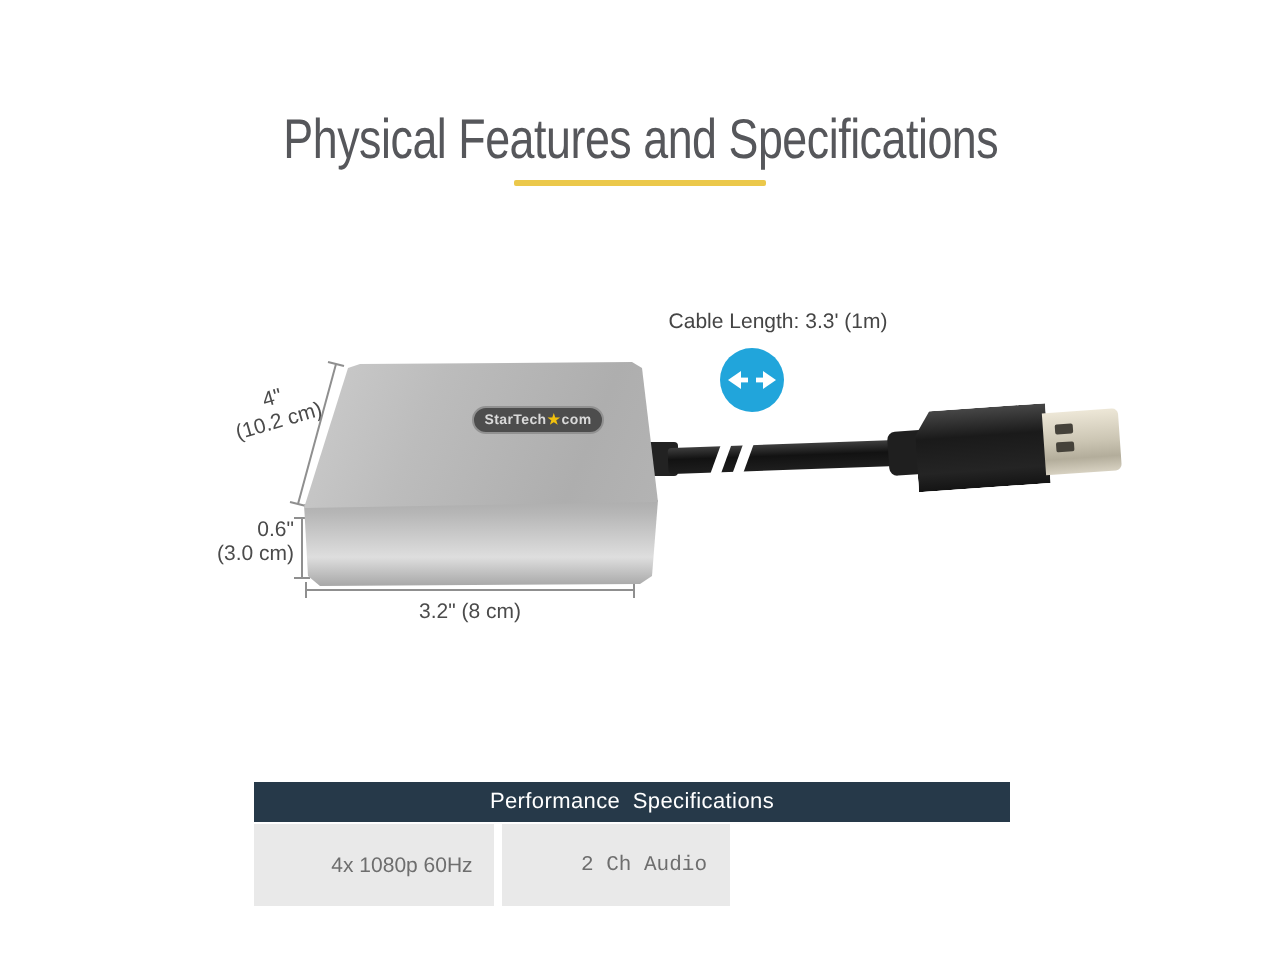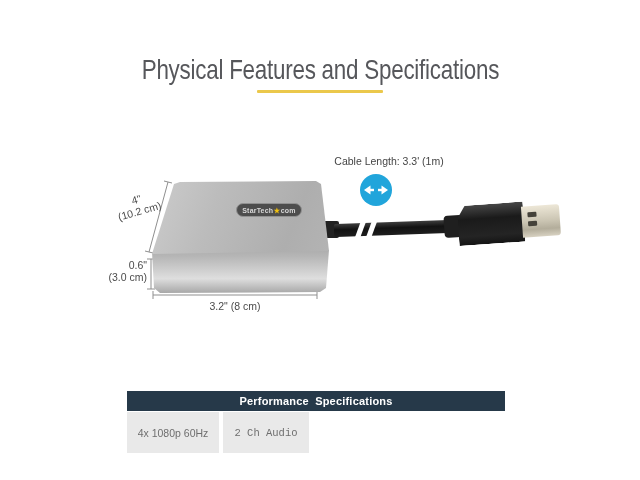--- a/index.html
+++ b/index.html
@@ -65,26 +65,26 @@
   .usb-hole-2{left:6px;top:15px;}
   
   .cable-label{position:absolute;left:326px;top:155px;width:126px;text-align:center;
     font-size:10.5px;color:#454545;z-index:5;white-space:nowrap;}
   .arrow-badge{position:absolute;left:360px;top:174px;width:32px;height:32px;border-radius:50%;z-index:4;
     display:flex;align-items:center;justify-content:center;}
   
   .spec-table{position:absolute;left:127px;top:391px;width:378px;z-index:5;}
   .spec-header{
     height:20px;display:flex;align-items:center;justify-content:center;
-    color:#ffffff;font-size:11px;font-weight:bold;word-spacing:3px;letter-spacing:0.2px;
+    color:#ffffff;font-size:11px;font-weight:normal;word-spacing:3px;letter-spacing:0.2px;
   }
   .spec-row{display:flex;gap:4px;margin-top:1px;}
   .spec-cell{
     background:#e9e9e9;height:41px;display:flex;align-items:center;justify-content:center;
-    font-size:10.5px;color:#6e6e6e;text-align:center;
+    font-size:10.5px;color:#6e6e6e;text-align:center;padding-left:28px;
   }
   .spec-cell-1{width:92px;}
   .spec-cell-2{width:86px;font-family:Liberation Mono, monospace;}
   .spec-cell-3{flex:1;}
 </style>
 </head>
 <body>
 
 <div class="canvas">
 

